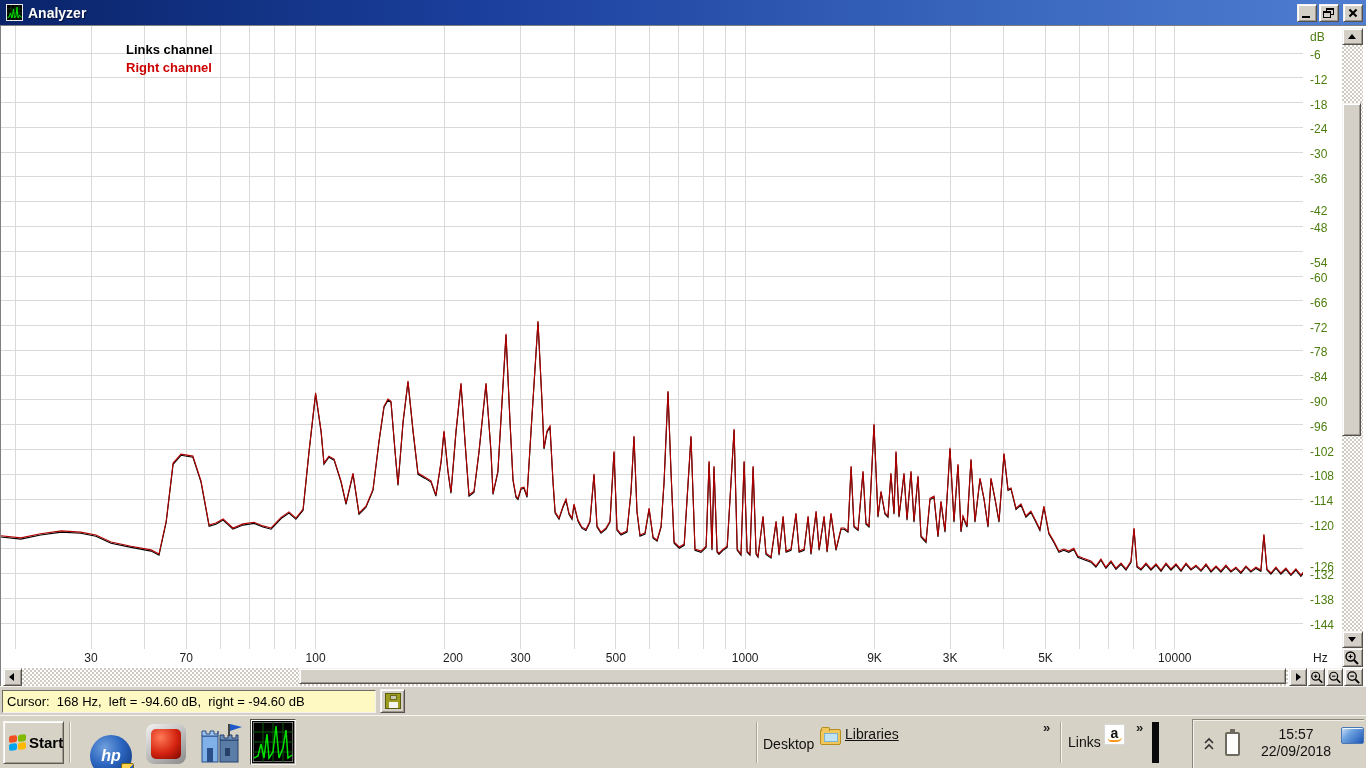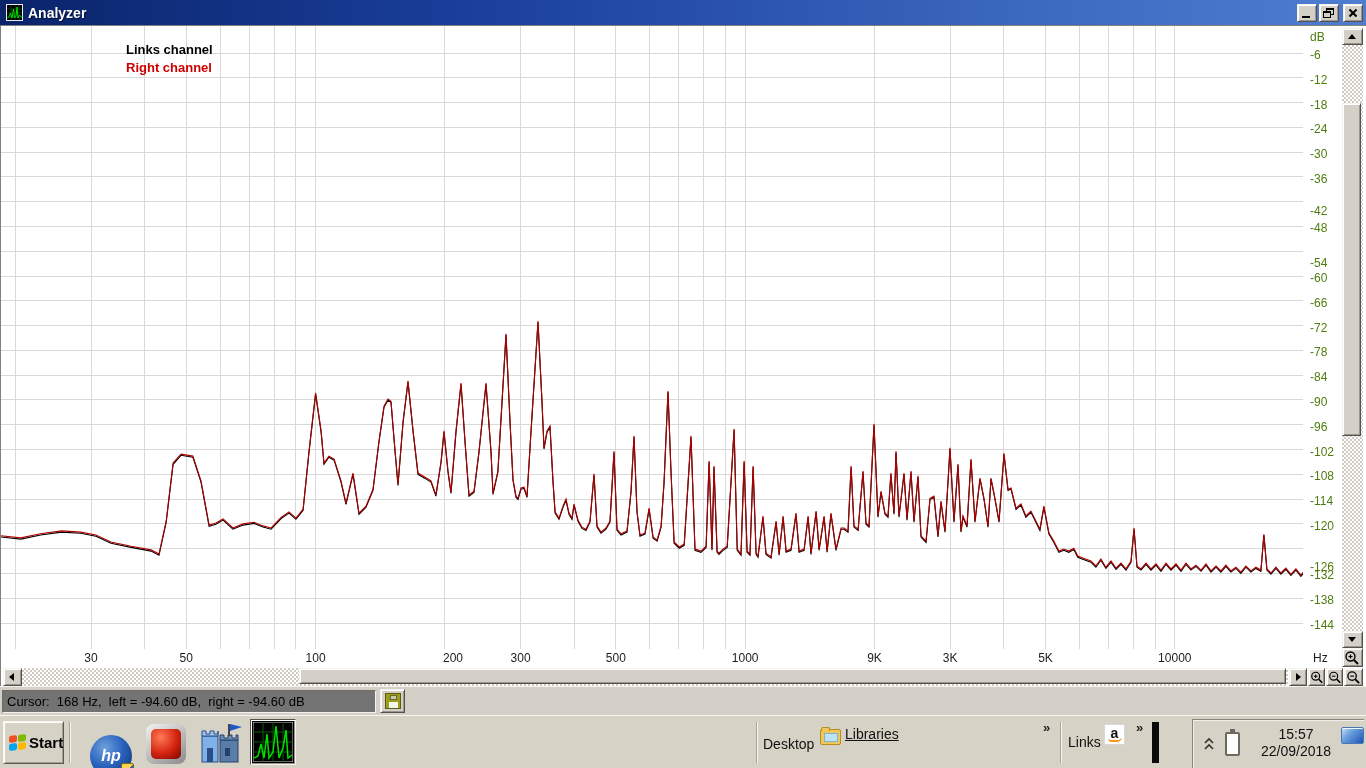--- a/index.html
+++ b/index.html
@@ -64,21 +64,21 @@
   .arr.up   { left:5px; top:5px;  border-left:4px solid transparent; border-right:4px solid transparent; border-bottom:5px solid #000; }
   .arr.down { left:5px; top:5px;  border-left:4px solid transparent; border-right:4px solid transparent; border-top:5px solid #000; }
   .arr.left { left:5px; top:4px;  border-top:4px solid transparent; border-bottom:4px solid transparent; border-right:5px solid #000; }
   .arr.right{ left:6px; top:4px;  border-top:4px solid transparent; border-bottom:4px solid transparent; border-left:5px solid #000; }
   .mag { position:absolute; left:1px; top:1px; }
 
   
   .statusbar { position:absolute; left:0; top:686px; width:1366px; height:29px;
     background:#d4d0c8; border-top:1px solid #f4f2ee; }
   .statusbox { position:absolute; left:2px; top:3px; width:374px; height:23px;
-    background:#737373; border:1px solid; border-color:#6e6a64 #f4f2ee #f4f2ee #6e6a64;
+    background:#fef9c3; border:1px solid; border-color:#6e6a64 #f4f2ee #f4f2ee #6e6a64;
     font-size:13px; color:#000; padding:3px 0 0 4px; white-space:pre; overflow:hidden; }
   .savebtn { position:absolute; left:380px; top:2px; width:25px; height:24px; }
   .floppy { position:absolute; left:4px; top:3px; width:16px; height:16px; background:#9c9c1e;
     border:1px solid #5c5c10; }
   .floppy .shutter { position:absolute; left:4px; top:1px; width:7px; height:5px; background:#c8c8b4; border:1px solid #6a6a20;}
   .floppy .label { position:absolute; left:3px; bottom:0; width:9px; height:6px; background:#f4f4f0; }
 
   
   .taskbar { position:absolute; left:0; top:715px; width:1366px; height:53px;
     background:#d6d2c6; border-top:1px solid #f6f5f0; }
@@ -188,21 +188,21 @@
         <div class="ytick" style="top: 443.294px;">-108</div>
         <div class="ytick" style="top: 468.077px;">-114</div>
         <div class="ytick" style="top: 492.86px;">-120</div>
         <div class="ytick" style="top: 534px;">-126</div>
         <div class="ytick" style="top: 542.426px;">-132</div>
         <div class="ytick" style="top: 567.209px;">-138</div>
         <div class="ytick" style="top: 591.992px;">-144</div>
       </div>
     <div id="xlabels">
         <div class="xtick" style="left: 64.9713px;">30</div>
-        <div class="xtick" style="left: 160.278px;">50</div>
+        <div class="xtick" style="left: 160.278px;">70</div>
         <div class="xtick" style="left: 289.6px;">100</div>
         <div class="xtick" style="left: 427px;">200</div>
         <div class="xtick" style="left: 494.571px;">300</div>
         <div class="xtick" style="left: 589.878px;">500</div>
         <div class="xtick" style="left: 719.2px;">1000</div>
         <div class="xtick" style="left: 848.522px;">9K</div>
         <div class="xtick" style="left: 924.171px;">3K</div>
         <div class="xtick" style="left: 1019.48px;">5K</div>
         <div class="xtick" style="left: 1148.8px;">10000</div>
         <div class="xtick unit" style="left: 1312px;">Hz</div>

